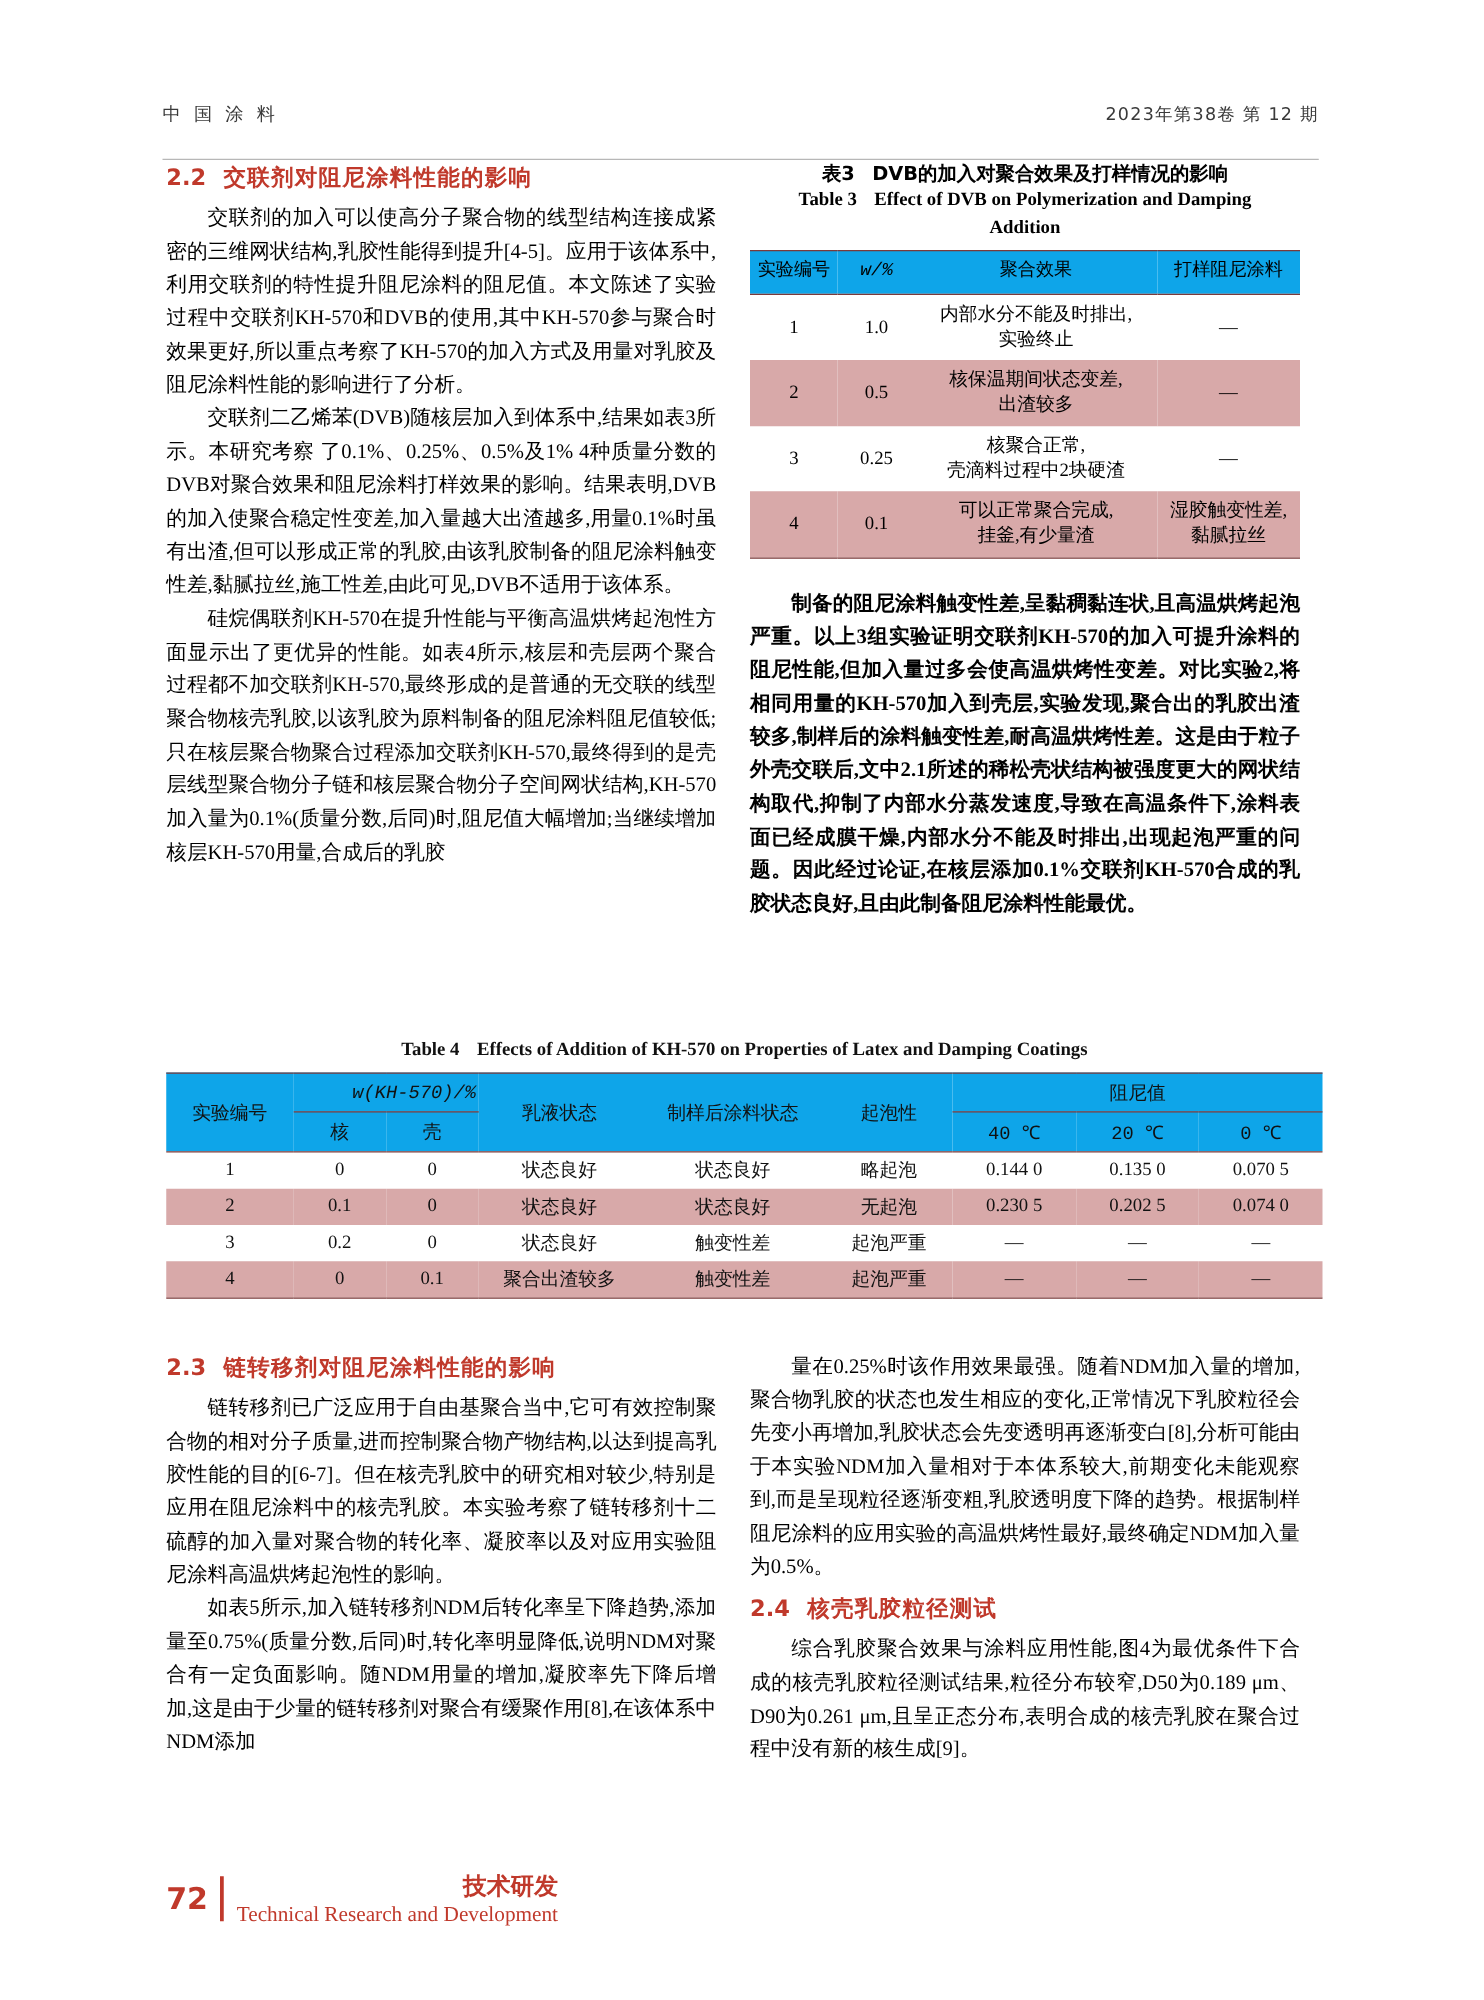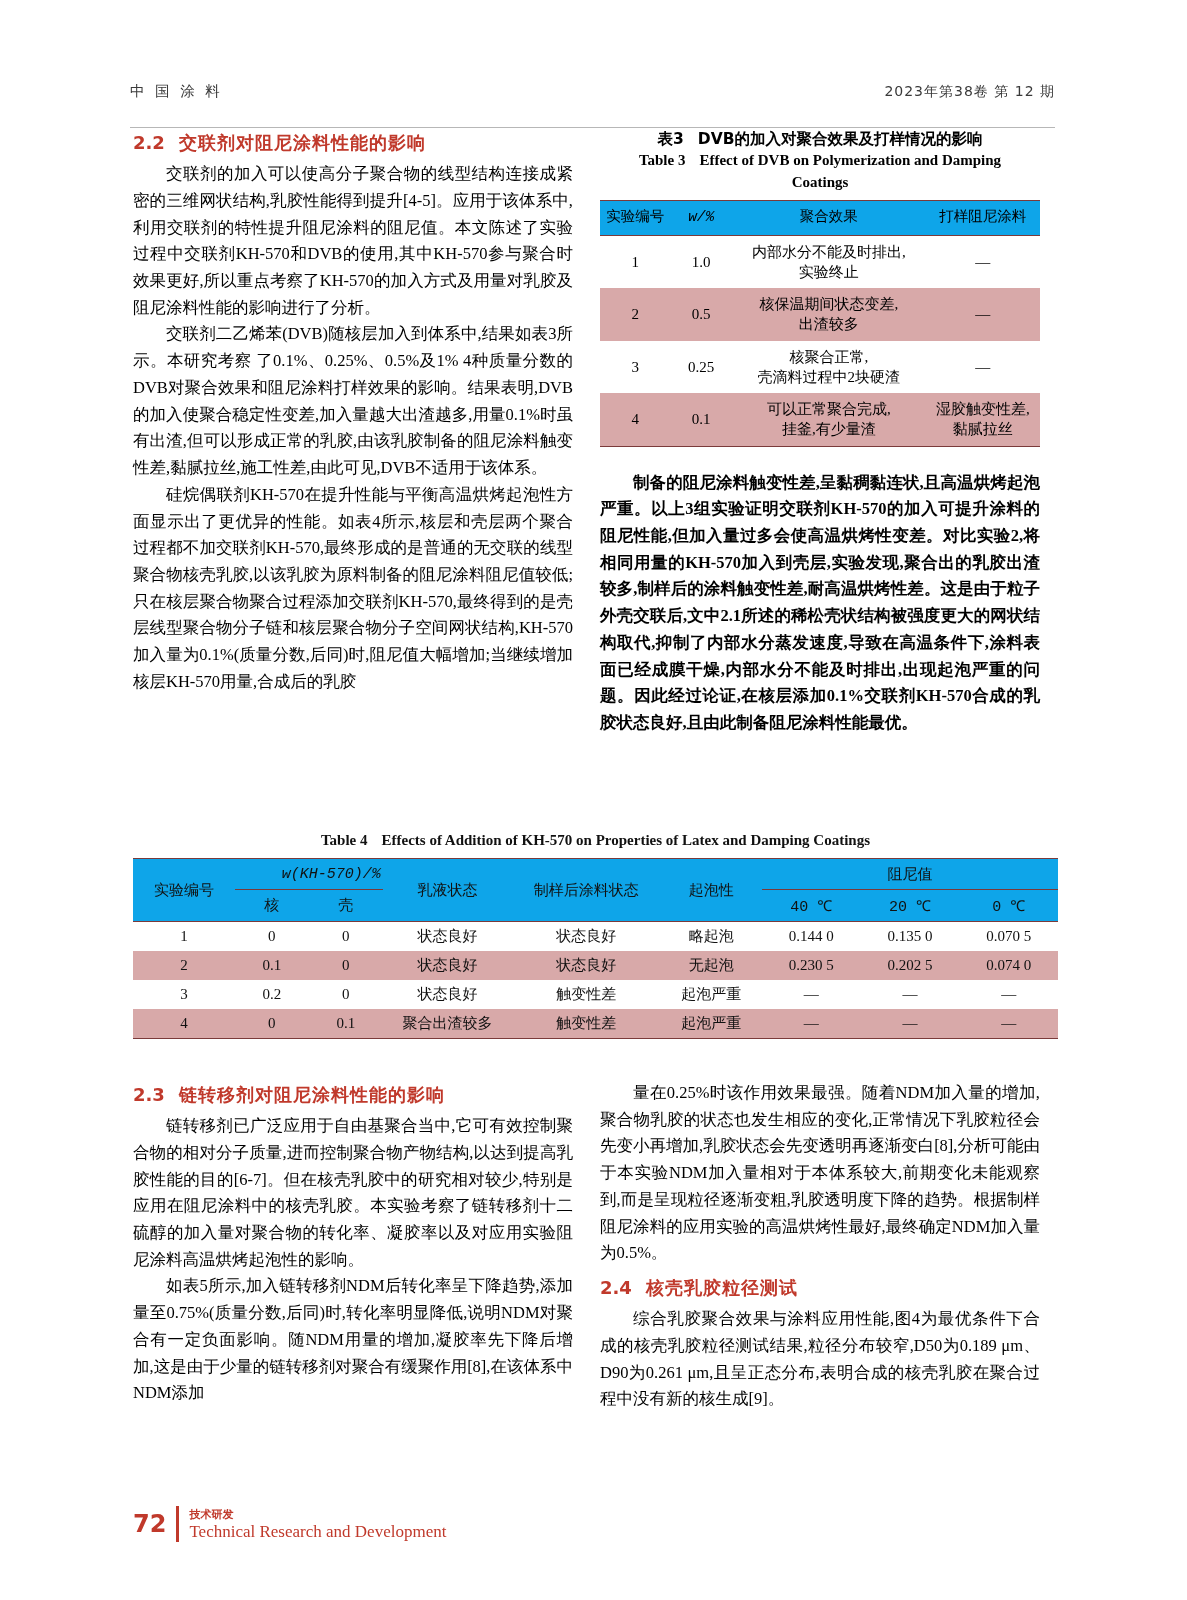--- a/index.html
+++ b/index.html
@@ -87,28 +87,28 @@
   
   #table4 { margin-top:6px; }
   #table4 td { padding:5px 2px; font-size:15px; }
   #table4 .hdr-main td { padding-top:6px; }
   .sub-rule { border-bottom:1px solid #7b3a3a; }
 
   
   .footer {
     position:absolute;
     left:133px; bottom:58px;
-    display:flex; align-items:center; gap:10px;
+    display:flex; align-items:center; gap:10px;text-align:right;
   }
   .footer .pg {
     color:#c0392b; font-size:24px; font-weight:bold;
     font-family:"DejaVu Sans", sans-serif;
   }
   .footer .bar { width:3px; height:36px; background:#c0392b; }
-  .footer .txt-cn { color:#c0392b; font-size:11px; font-weight:bold; font-family:"DejaVu Sans", sans-serif; display:block; }
+  .footer .txt-cn { color:#c0392b; font-size:19px; font-weight:bold; font-family:"DejaVu Sans", sans-serif; display:block; }
   .footer .txt-en { color:#c0392b; font-size:17px; font-family:"Liberation Serif", serif; display:block; }
 </style>
 </head>
 <body>
 
 <div class="page">
 
   <div class="header">
     <div class="left">中 国 涂 料</div>
     <div class="right">2023年第38卷   第 12 期</div>
@@ -125,21 +125,21 @@
   </div>
 
   <div class="col right" style="top:128px;">
     <div class="tbl-caption">
       <div class="cn">
         <span class="lbl">表3</span><span>DVB的加入对聚合效果及打样情况的影响</span>
       </div>
       <div class="en">
         <span class="lbl">Table 3</span><span>Effect of DVB on Polymerization and Damping</span>
       </div>
-      <div class="en"><span>Coatings</span></div>
+      <div class="en"><span>Addition</span></div>
     </div>
 
     <table id="table3">
       <tbody>
           <tr class="t-head">
         <td style="width:16%;">实验编号</td>
         <td style="width:14%;"><i>w/%</i></td>
         <td style="width:44%;">聚合效果</td>
         <td style="width:26%;">打样阻尼涂料</td>
       </tr>

